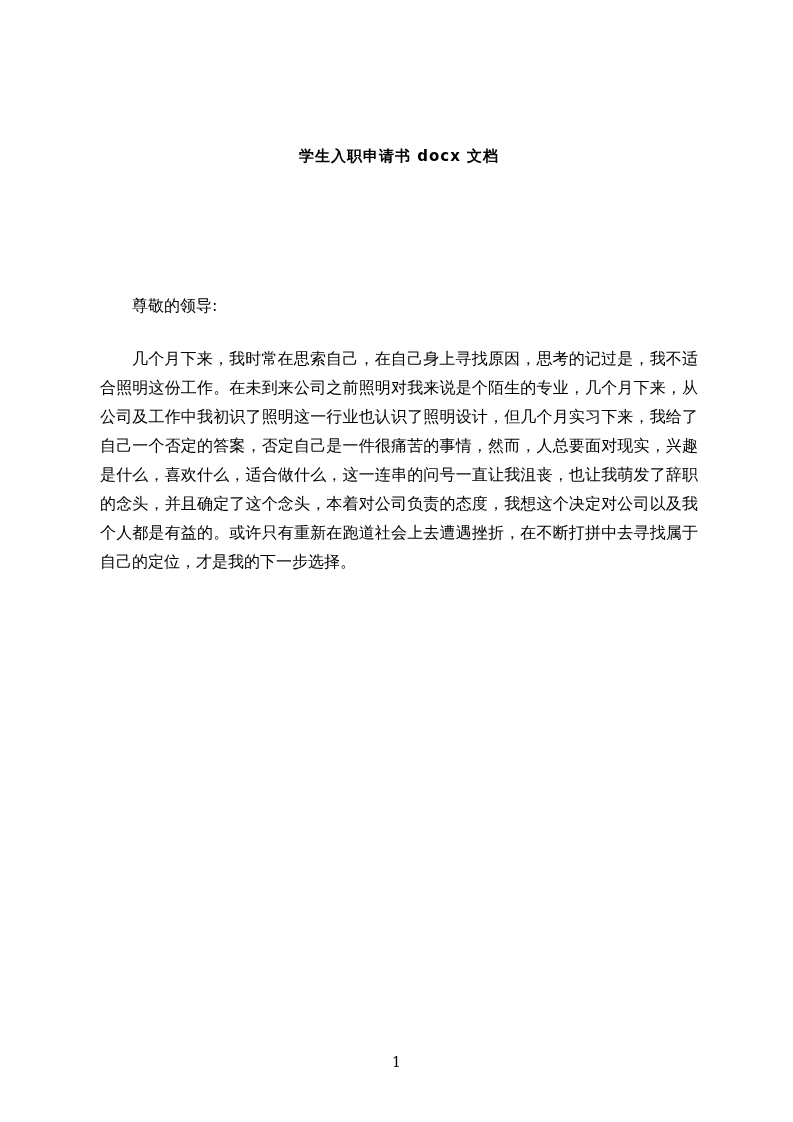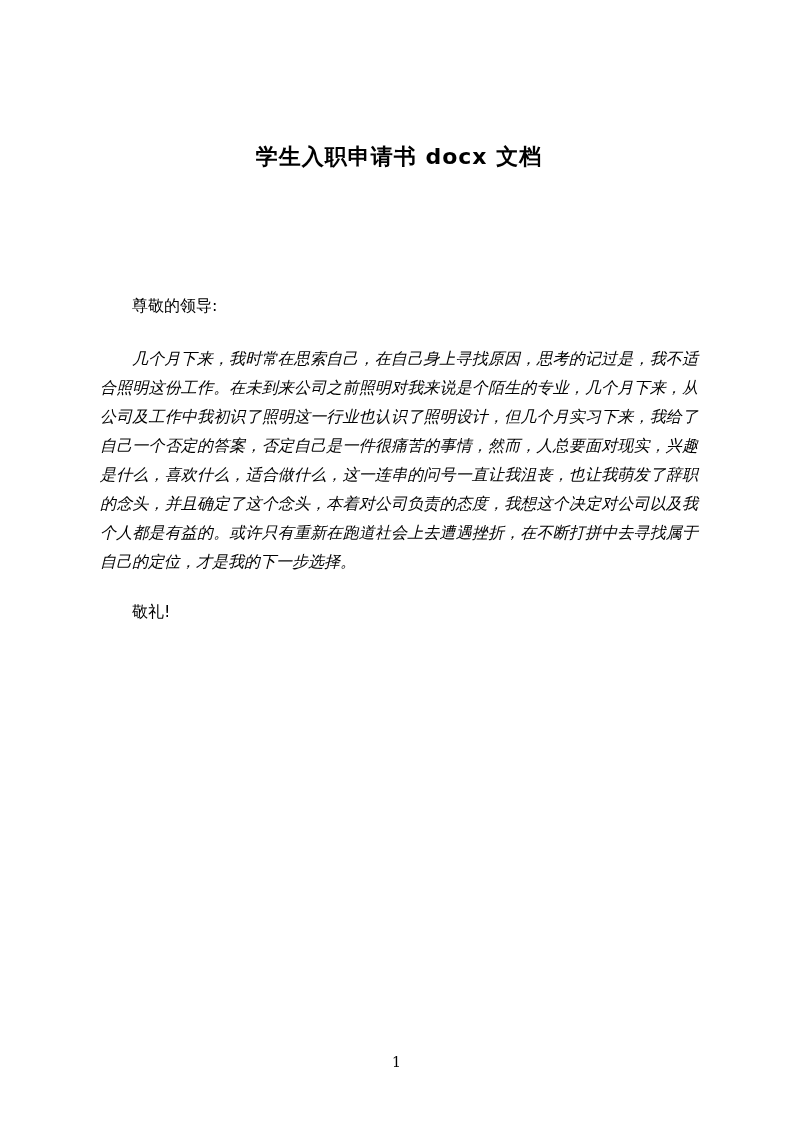--- a/index.html
+++ b/index.html
@@ -16,21 +16,21 @@
       overflow: hidden;
     }
     .page {
       position: absolute;
       inset: 0;
       background: #ffffff;
     }
     .doc-title {
       margin: 140px 95px 12px 100px;
       text-align: center;
-      font-size: 22px;
+      font-size: 15px;
       font-weight: bold;
       line-height: 33px;
       letter-spacing: 1px;
     }
     .doc-body {
       margin: 4px 95px 0 100px;
       font-size: 16px;
       line-height: 29px;
     }
     .doc-body p {
@@ -40,21 +40,21 @@
     .salutation {
       margin-top: 118px !important;
       text-indent: 2em;
     }
     .para {
       text-indent: 2em;
       text-align: justify;
       text-justify: inter-ideograph;
     }
     .para-1 { margin-top: 18px !important; }
-    .para-2 { margin-top: 24px !important; font-style: italic; }
+    .para-2 { margin-top: 24px !important; }
     .para-3 { margin-top: 14px !important; }
     .closing {
       margin-top: 25px !important;
       text-indent: 2em;
     }
     .salute {
       margin-top: 21px !important;
       text-indent: 2em;
     }
     .page-number {
@@ -77,19 +77,18 @@
 
   <div class="doc-body">
 
     <p class="salutation">尊敬的领导:</p>
 
 
     <p class="para para-2">几个月下来，我时常在思索自己，在自己身上寻找原因，思考的记过是，我不适合照明这份工作。在未到来公司之前照明对我来说是个陌生的专业，几个月下来，从公司及工作中我初识了照明这一行业也认识了照明设计，但几个月实习下来，我给了自己一个否定的答案，否定自己是一件很痛苦的事情，然而，人总要面对现实，兴趣是什么，喜欢什么，适合做什么，这一连串的问号一直让我沮丧，也让我萌发了辞职的念头，并且确定了这个念头，本着对公司负责的态度，我想这个决定对公司以及我个人都是有益的。或许只有重新在跑道社会上去遭遇挫折，在不断打拼中去寻找属于自己的定位，才是我的下一步选择。</p>
 
 
 
-    <p class="salute">敬礼!</p>
 
   </div>
 
   <div class="page-number">1</div>
 
 </div>
 
 </body></html>

